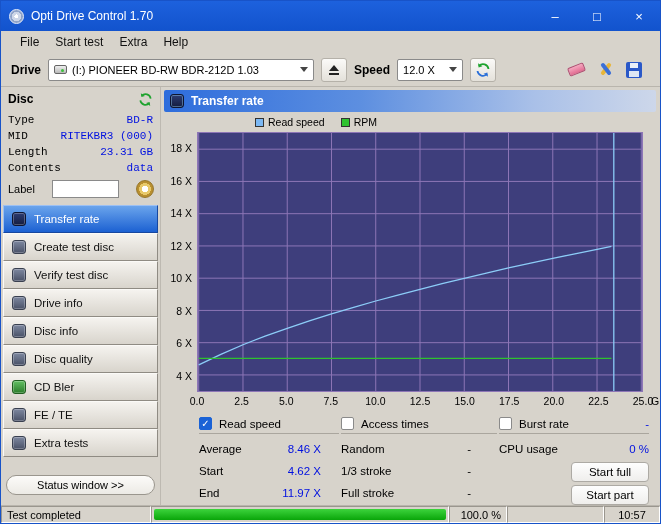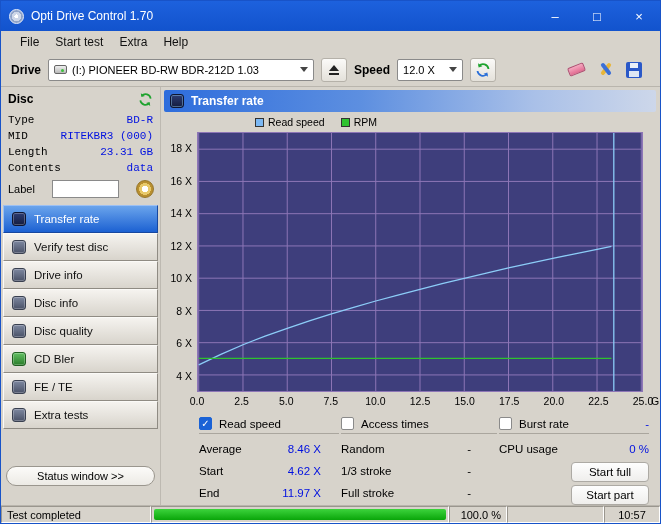--- a/index.html
+++ b/index.html
@@ -33,21 +33,21 @@
   .eraser { width:17px; height:9px; border-radius:2px; transform:rotate(-22deg); background:linear-gradient(#f7a8c0,#e06a90); border:1px solid #b04a70; }
   .tools-icon { position:relative; width:17px; height:17px; }
   .tools-icon::before { content:""; position:absolute; left:7px; top:1px; width:4px; height:14px; background:#e8b63a; transform:rotate(38deg); border-radius:2px; }
   .tools-icon::after { content:""; position:absolute; left:7px; top:1px; width:4px; height:14px; background:#3a6fd8; transform:rotate(-38deg); border-radius:2px; }
   .save-icon { width:16px; height:16px; background:#2a58c8; border-radius:2px; position:relative; }
   .save-icon::before { content:""; position:absolute; left:4px; top:1px; width:8px; height:5px; background:#e8eef8; }
   .save-icon::after { content:""; position:absolute; left:3px; bottom:1px; width:10px; height:6px; background:#dfe7f4; }
 
   
   .content { flex:1; display:flex; min-height:0; }
-  .left { width:160px; flex:0 0 160px; border-right:1px solid #bdb9b1; display:flex; flex-direction:column; padding:1px 2px 12px 2px; }
+  .left { width:160px; flex:0 0 160px; border-right:1px solid #bdb9b1; display:flex; flex-direction:column; padding:1px 2px 3px 2px; }
   .disc-header { height:22px; display:flex; align-items:center; justify-content:space-between; padding:0 5px; }
   .disc-header .t { font-weight:bold; font-size:12px; }
   .fields { padding:2px 5px 0 5px;font-family:Liberation Mono, monospace; }
   .frow { display:flex; justify-content:space-between; align-items:center; height:16px; font-size:11px; }
   .frow .val { color:#0010e0; }
   .label-row { display:flex; align-items:center; gap:17px; padding:4px 4px 7px 5px; font-size:11px; }
   .label-input { flex:1; min-width:0; height:18px; border:1px solid #8a8a8a; background:#fff; font:11px "Liberation Sans",sans-serif; padding:0 3px; }
   .disc-label-icon { width:18px; height:18px; flex:0 0 18px; border-radius:50%; border:1px solid #96762a; background:radial-gradient(circle,#ffffff 0 3px,#e8c96a 3px 6px,#b98f2f 6px 9px); }
 
   .side-btn { height:28px; display:flex; align-items:center; gap:8px; padding:0 8px; font-size:11.5px; background:linear-gradient(#f5f3ef,#d8d4cc); border:1px solid; border-color:#fbfaf7 #8f8b83 #8f8b83 #fbfaf7; color:#111; }
@@ -190,20 +190,24 @@
       </div>
       <div class="label-row">
         <span>Label</span>
         <input class="label-input" value="" style="">
         <span class="disc-label-icon"></span>
       </div>
 
       <div class="side-btn active">
         <span class="side-icon"></span>
         <span>Transfer rate</span>
+      </div>
+      <div class="side-btn">
+        <span class="side-icon"></span>
+        <span>Create test disc</span>
       </div>
       <div class="side-btn">
         <span class="side-icon"></span>
         <span>Verify test disc</span>
       </div>
       <div class="side-btn">
         <span class="side-icon"></span>
         <span>Drive info</span>
       </div>
       <div class="side-btn">

